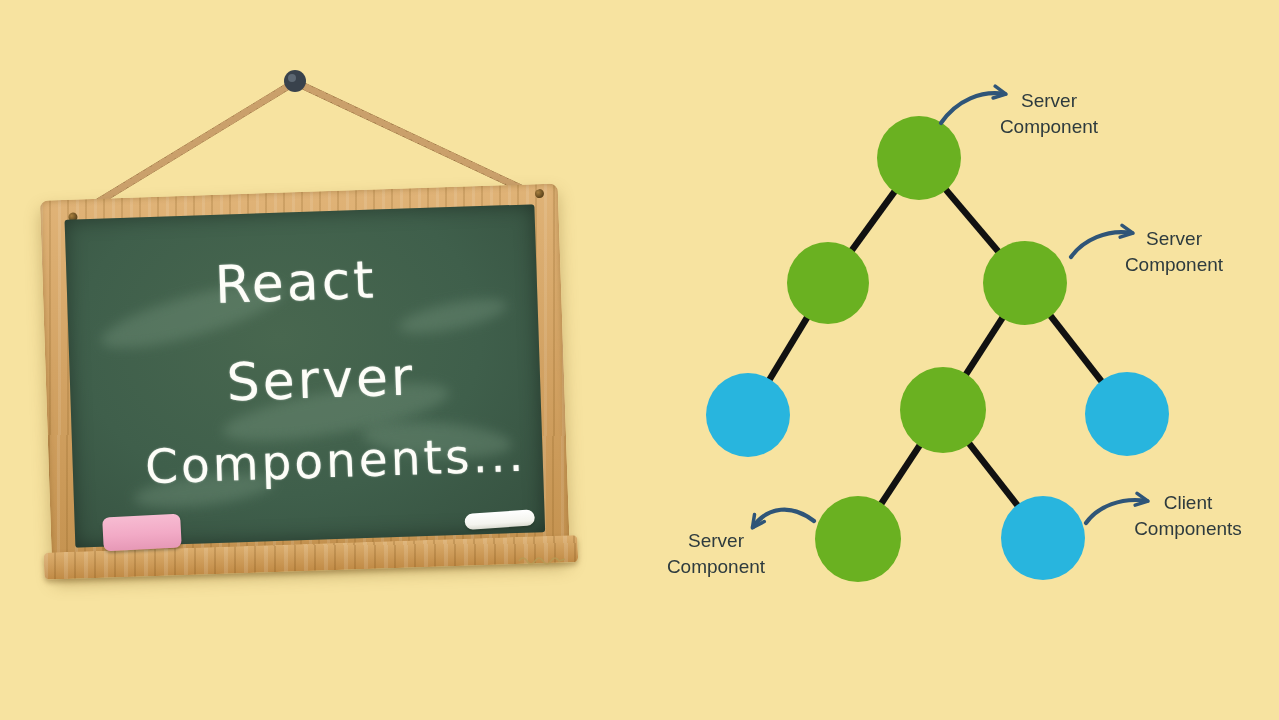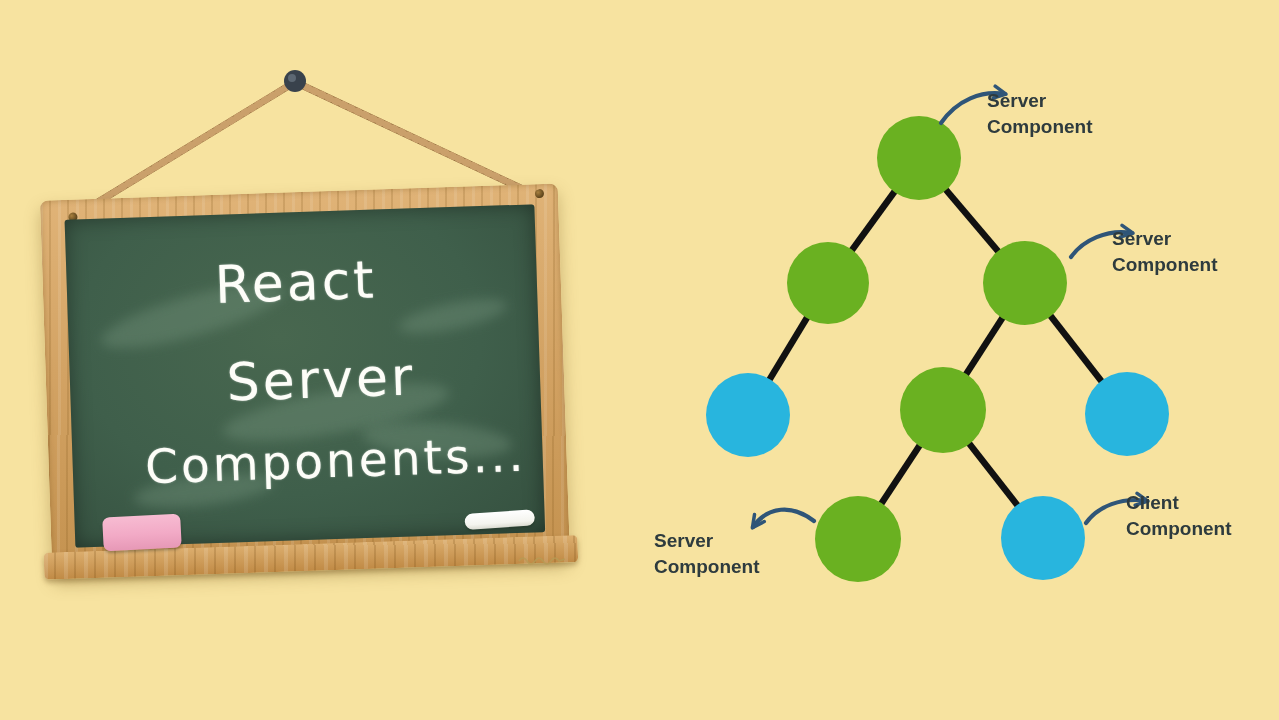--- a/index.html
+++ b/index.html
@@ -73,22 +73,22 @@
   }
   .chalk-stick {
     position: absolute; left: 414px; top: 326px; width: 70px; height: 16px;
     background: linear-gradient(180deg, #ffffff 0%, #f4f4ee 70%, #dcdcd2 100%);
     border-radius: 8px; transform: rotate(-2deg);
     box-shadow: 0 2px 2px rgba(30,40,30,0.35);
   }
 
   
   .tree-label {
-    position: absolute; width: 124px; 
-    font-size: 19px; font-weight: bold; line-height: 26px;
+    position: absolute; width: 124px; text-align: center;
+    font-size: 19px; font-weight: normal; line-height: 26px;
     color: #2e3b3e;
   }
   .tree-label.tl0 { left: 987px;  top: 88px;  }
   .tree-label.tl1 { left: 1112px; top: 226px; }
   .tree-label.tl2 { left: 1126px; top: 490px; }
   .tree-label.tl3 { left: 654px;  top: 528px; }
 </style>
 </head>
 <body style="background: rgb(247, 227, 160);">
 
@@ -151,16 +151,16 @@
     <g id="tree-arrows">
         <path d="M 941 123 C 957 100 982 90 1005 94" fill="none" stroke="#2f5578" stroke-width="4.2" stroke-linecap="round" marker-end="url(#arrowhead)"></path>
         <path d="M 1071 257 C 1083 240 1107 229 1132 233" fill="none" stroke="#2f5578" stroke-width="4.2" stroke-linecap="round" marker-end="url(#arrowhead)"></path>
         <path d="M 1086 523 C 1098 506 1122 497 1147 501" fill="none" stroke="#2f5578" stroke-width="4.2" stroke-linecap="round" marker-end="url(#arrowhead)"></path>
         <path d="M 814 521 C 792 504 768 506 753 527" fill="none" stroke="#2f5578" stroke-width="4.2" stroke-linecap="round" marker-end="url(#arrowhead)"></path>
       </g>
   </svg>
 
   <div class="tree-label tl0" style="color: rgb(46, 59, 62);">Server Component</div>
   <div class="tree-label tl1" style="color: rgb(46, 59, 62);">Server Component</div>
-  <div class="tree-label tl2" style="color: rgb(46, 59, 62);">Client Component</div>
+  <div class="tree-label tl2" style="color: rgb(46, 59, 62);">Client Components</div>
   <div class="tree-label tl3" style="color: rgb(46, 59, 62);">Server Component</div>
 
 </div>
 
 </body></html>

